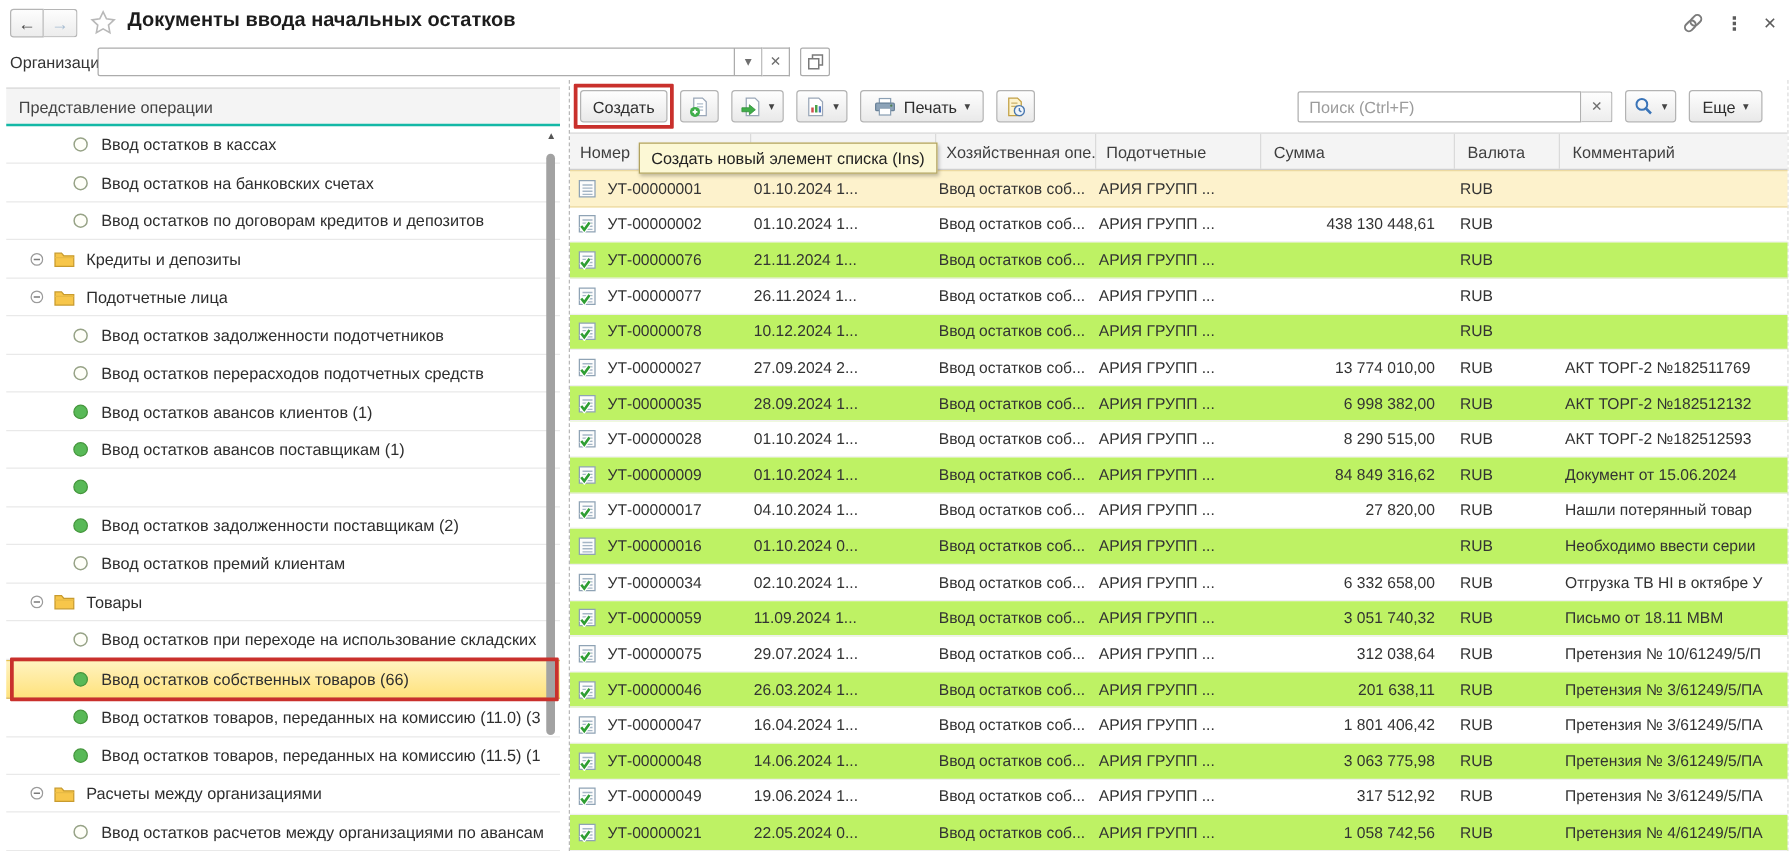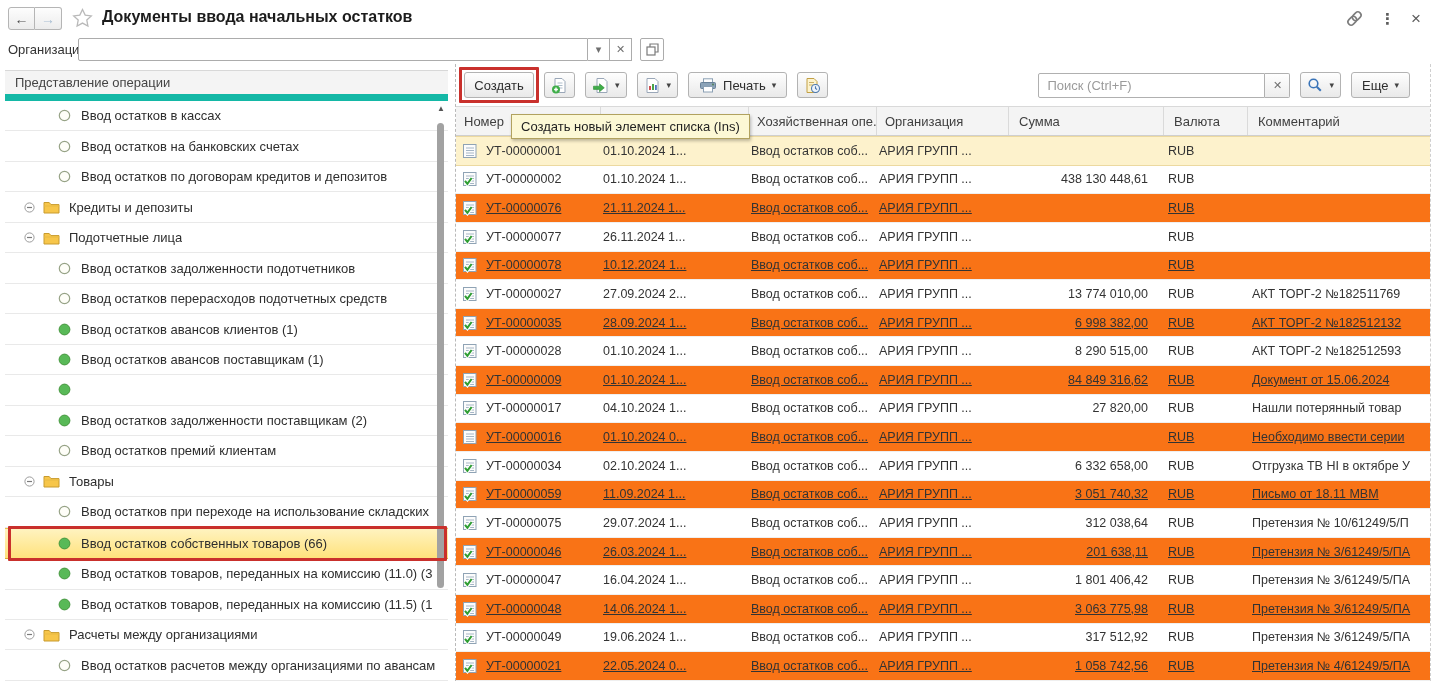--- a/index.html
+++ b/index.html
@@ -32,21 +32,21 @@
                 display:flex; align-items:center; justify-content:center; font-size:11px; color:#6f6f6f; cursor:pointer; }
   .open-btn { position:absolute; left:640px; top:4px; width:24px; height:23px; border:1px solid #acacac;
               border-radius:2px; background:#fff; display:flex; align-items:center; justify-content:center; cursor:pointer; }
 
   
   .content { position:absolute; top:64px; left:0; right:0; bottom:0; }
 
   
   .tree-panel { position:absolute; left:5px; top:6px; width:443px; bottom:0; }
   .tree-head { position:absolute; top:0; left:0; right:0; height:31px; background:#f4f4f4;
-               border-top:1px solid #d8d8d8; border-bottom:7px solid #14b8a6;
+               border-top:1px solid #d8d8d8; border-bottom:2px solid #14b8a6;
                display:flex; align-items:center; padding-left:10px; font-size:13px; color:#444; }
   .tree-rows { position:absolute; top:31px; left:0; right:0; bottom:0; display:flex; flex-direction:column; }
   .tree-row { flex:1; display:flex; align-items:center; border-bottom:1px solid #e9e9e9;
               position:relative; white-space:nowrap; overflow:visible; cursor:pointer; }
   .tree-row .ticon { display:flex; align-items:center; justify-content:center; flex:0 0 auto; }
   .tree-row.group .expander { margin-left:17px; width:14px; }
   .tree-row.group .ticon.folder { margin-left:6px; width:18px; }
   .tree-row.group .tlabel { margin-left:9px; }
   .tree-row .leafdot { margin-left:52px; width:14px; }
   .tree-row .tlabel { margin-left:10px; font-size:13px; color:#2e2e2e; overflow:hidden; }
@@ -90,21 +90,21 @@
   .h-date { width:148px; padding-left:8px; }
   .h-op { width:128px; padding-left:8px; }
   .h-org { width:132px; padding-left:8px; }
   .h-sum { width:155px; padding-left:10px; }
   .h-cur { width:84px; padding-left:10px; }
   .h-com { flex:1; padding-left:10px; border-right:none; }
 
   .grid-body { position:absolute; top:72px; left:0; right:0; bottom:0; display:flex; flex-direction:column; }
   .grid-row { flex:1; display:flex; align-items:center; border-bottom:1px solid #efefef;
               font-size:12.5px; color:#333; cursor:pointer; min-height:0; }
-  .grid-row.alt { background:#f97316;text-decoration:underline; }
+  .grid-row.alt { background:#bef264; }
   .grid-row.sel { background:#fdf2cc; border-top:1px solid #ecd9a0; border-bottom:1px solid #ecd9a0; }
   .cell { display:block; overflow:hidden; white-space:nowrap; }
   .c-icon { width:26px; padding-left:6px; display:flex; align-items:center; }
   .c-num { width:113px; padding-left:4px; }
   .c-date { width:148px; padding-left:8px; }
   .c-op { width:128px; padding-left:8px; }
   .c-org { width:132px; padding-left:8px; }
   .c-sum { width:155px; text-align:right; padding-right:10px; }
   .c-cur { width:84px; padding-left:10px; }
   .c-com { flex:1; padding-left:10px; }
@@ -419,21 +419,21 @@
         <button class="btn btn-more ml">
           <span>Еще</span>
           <span class="caret-glyph">▾</span>
         </button>
       </div>
 
       <div class="grid-head">
         <span class="hcell h-num">Номер</span>
         <span class="hcell h-date"></span>
         <span class="hcell h-op">Хозяйственная опе...</span>
-        <span class="hcell h-org">Организация</span>
+        <span class="hcell h-org">Подотчетные</span>
         <span class="hcell h-sum">Сумма</span>
         <span class="hcell h-cur">Валюта</span>
         <span class="hcell h-com">Комментарий</span>
       </div>
 
       <div class="grid-body" id="grid-body">
           <div class="grid-row sel">
             <span class="cell c-icon">
               <svg width="17" height="16" viewBox="0 0 17 16">
                 <rect x="1.5" y="1.5" width="12.5" height="13" fill="#fcfcfc" stroke="#8fa3b5"></rect>

